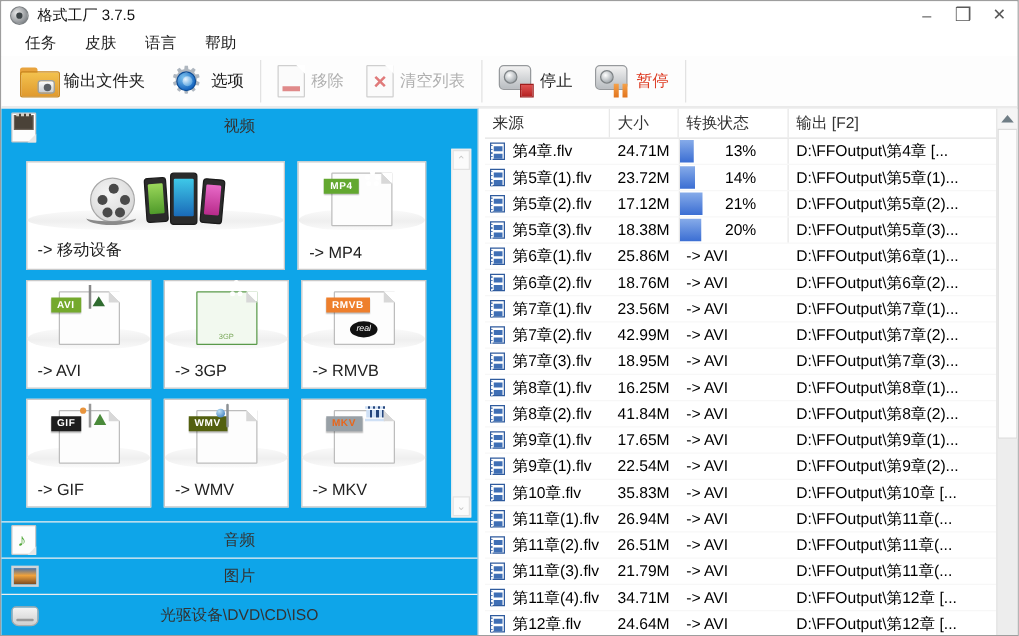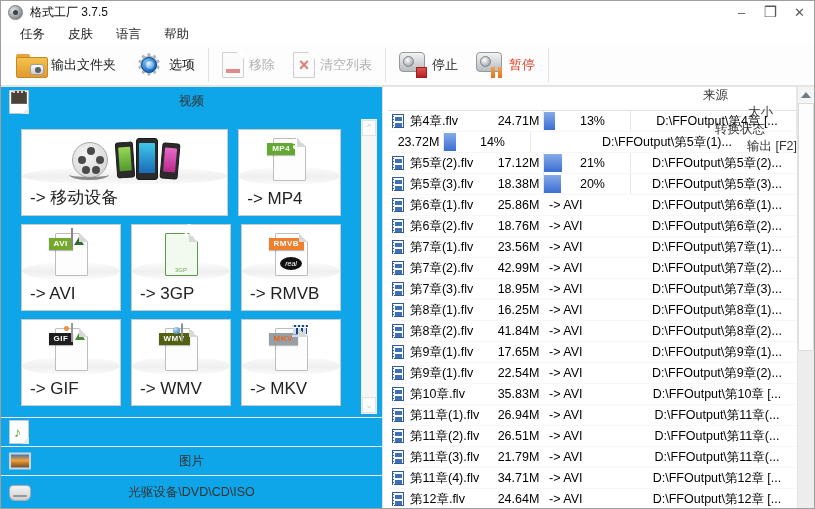--- a/index.html
+++ b/index.html
@@ -69,25 +69,25 @@
   .sec-drive::before { content:""; position:absolute; left:3px; bottom:3px; width:14px; height:2px; background:#9a9a9a; border-radius:1px; }
 
   .cards-viewport { position:relative; flex:1; overflow:hidden; padding:13px 0 0 20px; }
   .cards-grid { width:330px; }
   .card-row { display:flex; margin-bottom:8px; }
   .card { position:relative; height:87px; border:1px solid #c9c9c9; background:#fff; margin-right:10px; }
   .card::before { content:""; position:absolute; left:0; right:0; top:38px; height:16px; background:linear-gradient(#fafafa,#efefef 55%,#fafafa); border-radius:50%/70%; }
   .card.wide { width:210px; }
   .card.w1 { width:104px; }
   .card.w2 { width:100px; }
-  .card-label { position:absolute; left:8px; bottom:6px; font-size:17px; color:#222; white-space:nowrap; }
+  .card-label { position:absolute; left:8px; bottom:6px; font-size:13px; color:#222; white-space:nowrap; }
   .card-art { position:absolute; left:0; right:0; top:8px; display:flex; justify-content:center; }
 
   
-  .fpage { position:relative; width:33px; height:43px; background:#fdfdfd; border:1px solid #bdbdbd; border-radius:1px; }
+  .fpage { position:relative; width:49px; height:43px; background:#fdfdfd; border:1px solid #bdbdbd; border-radius:1px; }
   .fpage::before { content:""; position:absolute; right:-1px; top:-1px; border-style:solid; border-width:0 9px 9px 0; border-color:transparent #fff transparent transparent; }
   .fpage::after { content:""; position:absolute; right:-1px; top:-1px; width:9px; height:9px; background:linear-gradient(225deg,transparent 50%,#d8d8d8 50%); }
   .ribbon { position:absolute; left:-7px; top:4px; padding:1px 5px 2px; font-size:8px; font-weight:bold; color:#fff; letter-spacing:.5px; box-shadow:0 1px 1px rgba(0,0,0,.25); }
   .rb-mp4 { background:#63a830; } .rb-avi { background:#74a92d; } .rb-rmvb { background:#ee7f2c; }
   .rb-gif { background:#1e1e1e; } .rb-wmv { background:#53600f; } .rb-mkv { background:#98a0a6; color:#e8661c; }
   .emblem { position:absolute; left:50%; transform:translateX(-50%); bottom:5px; }
   .reel { position:relative; width:17px; height:17px; border-radius:50%; background:#6e3d3d; }
   .reel::before { content:""; position:absolute; left:6px; top:2px; width:4px; height:4px; border-radius:50%; background:#fff;
       box-shadow:-4px 4px 0 #fff, 4px 4px 0 #fff, -3px 9px 0 #fff, 3px 9px 0 #fff; }
   .reel.green { background:#3f8f3f; }
@@ -119,24 +119,24 @@
   .phone.p3 { left:45px; top:5px; transform:rotate(5deg); } .phone.p3 .scr { background:linear-gradient(#e86ac8,#b82a8a); }
 
   
   .lp-scrollbar { position:absolute; right:5px; top:3px; bottom:3px; width:16px; background:#f6f6f6; border:1px solid #ececec; }
   .lp-arrow { position:absolute; left:0; right:0; height:16px; background:#fbfbfb; border:1px solid #e2e2e2; color:#c9c9c9; font-size:9px; text-align:center; line-height:15px; }
   .lp-arrow.up { top:0; } .lp-arrow.down { bottom:0; }
 
   
   .table-area { flex:1; display:flex; height:100%; background:#fff; }
   .task-table { flex:1; padding-left:5px; overflow:hidden; }
-  .thead { display:flex; height:24px; align-items:flex-end; border-bottom:1px solid #e2e2e2; font-size:12.5px; color:#333;flex-direction:column; }
+  .thead { display:flex; height:24px; align-items:flex-end; border-bottom:1px solid #e2e2e2; font-size:12.5px; color:#333; }
   .th { height:100%; display:flex; align-items:center; padding-left:6px; border-right:1px solid #e8e8e8; }
   .th-src { width:100px; } .th-size { width:55px; } .th-status { width:88px; } .th-out { flex:1; border-right:none; }
-  .trow { display:flex; height:21px; align-items:center; font-size:12.5px; color:#000; border-bottom:1px solid #f7f7f7;text-align:center; }
+  .trow { display:flex; height:21px; align-items:center; font-size:12.5px; color:#000; border-bottom:1px solid #f7f7f7; }
   .c-src { width:100px; display:flex; align-items:center; padding-left:4px; white-space:nowrap; overflow:hidden; }
   .file-ico { flex:0 0 12px; width:12px; height:14px; background:#fff; border:1px solid #2f5b9e; margin-right:6px; position:relative; }
   .file-ico::before { content:""; position:absolute; left:2px; top:2px; width:7px; height:4px; background:#3f6fb5; box-shadow:0 6px 0 #3f6fb5; }
   .file-ico::after { content:""; position:absolute; left:0; top:1px; width:1px; height:12px; background:repeating-linear-gradient(#2f5b9e 0 1px,#fff 1px 3px); }
   .c-size { width:55px; padding-left:6px; }
   .c-status { width:88px; height:100%; position:relative; display:flex; align-items:center; padding-left:6px; }
   .c-status.prog { border-left:1px solid #e8e8e8; border-right:1px solid #e8e8e8; padding-left:16px; }
   .c-status .bar { position:absolute; left:0; top:1px; bottom:1px; background:linear-gradient(#86abe9,#3b6ed3); }
   .c-status .pct { position:absolute; right:25px; }
   .c-out { flex:1; padding-left:6px; white-space:nowrap; overflow:hidden; }
@@ -307,20 +307,21 @@
           <div class="lp-arrow down">⌄</div>
         </div>
       </div>
 
       <div class="section-row">
         <div class="section-ico">
           <div class="sec-page">
               <span class="sec-note">♪</span>
             </div>
         </div>
+        <div class="section-label">音频</div>
       </div>
 
       <div class="section-row">
         <div class="section-ico">
           <div class="sec-photo"></div>
         </div>
         <div class="section-label">图片</div>
       </div>
 
       <div class="section-row" style="flex:0 0 34px;">
@@ -346,20 +347,24 @@
                 <span class="src-t">第4章.flv</span>
               </div>
               <div class="c-size">24.71M</div>
               <div class="c-status prog">
                 <span class="bar" style="width: 13%;"></span>
                 <span class="pct">13%</span>
               </div>
               <div class="c-out">D:\FFOutput\第4章 [...</div>
             </div>
             <div class="trow">
+              <div class="c-src">
+                <span class="file-ico"></span>
+                <span class="src-t">第5章(1).flv</span>
+              </div>
               <div class="c-size">23.72M</div>
               <div class="c-status prog">
                 <span class="bar" style="width: 14%;"></span>
                 <span class="pct">14%</span>
               </div>
               <div class="c-out">D:\FFOutput\第5章(1)...</div>
             </div>
             <div class="trow">
               <div class="c-src">
                 <span class="file-ico"></span>

